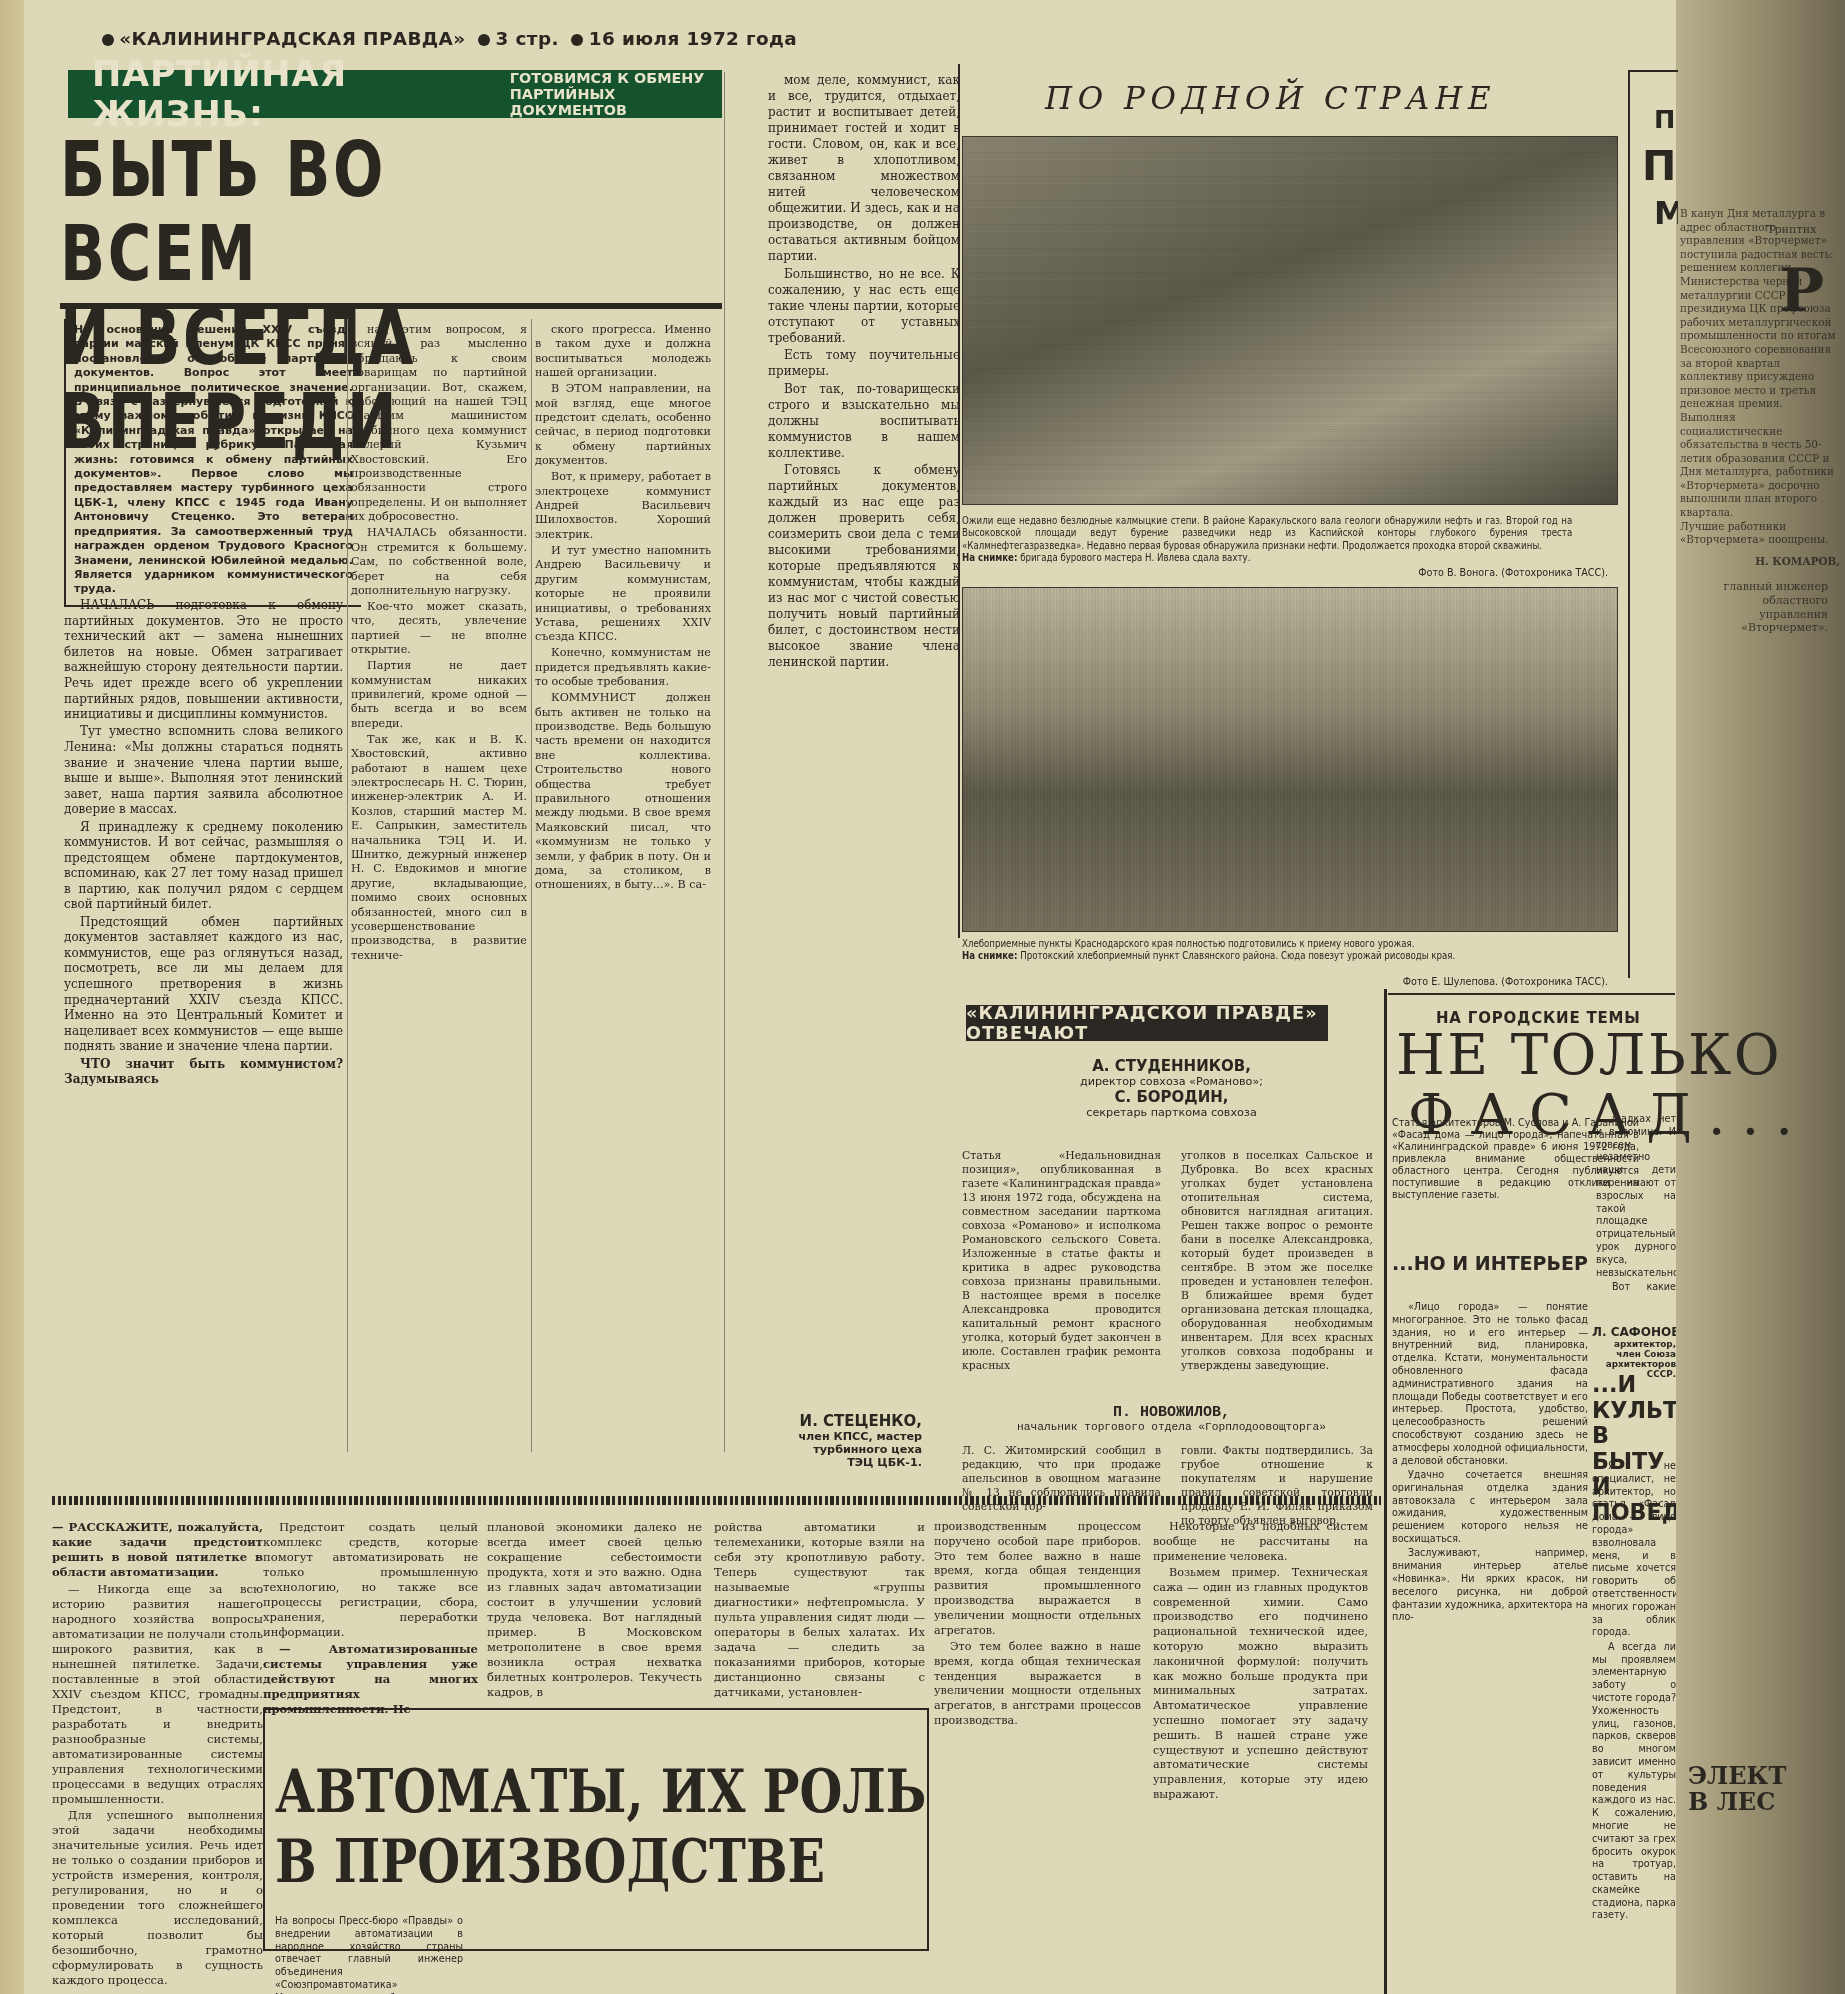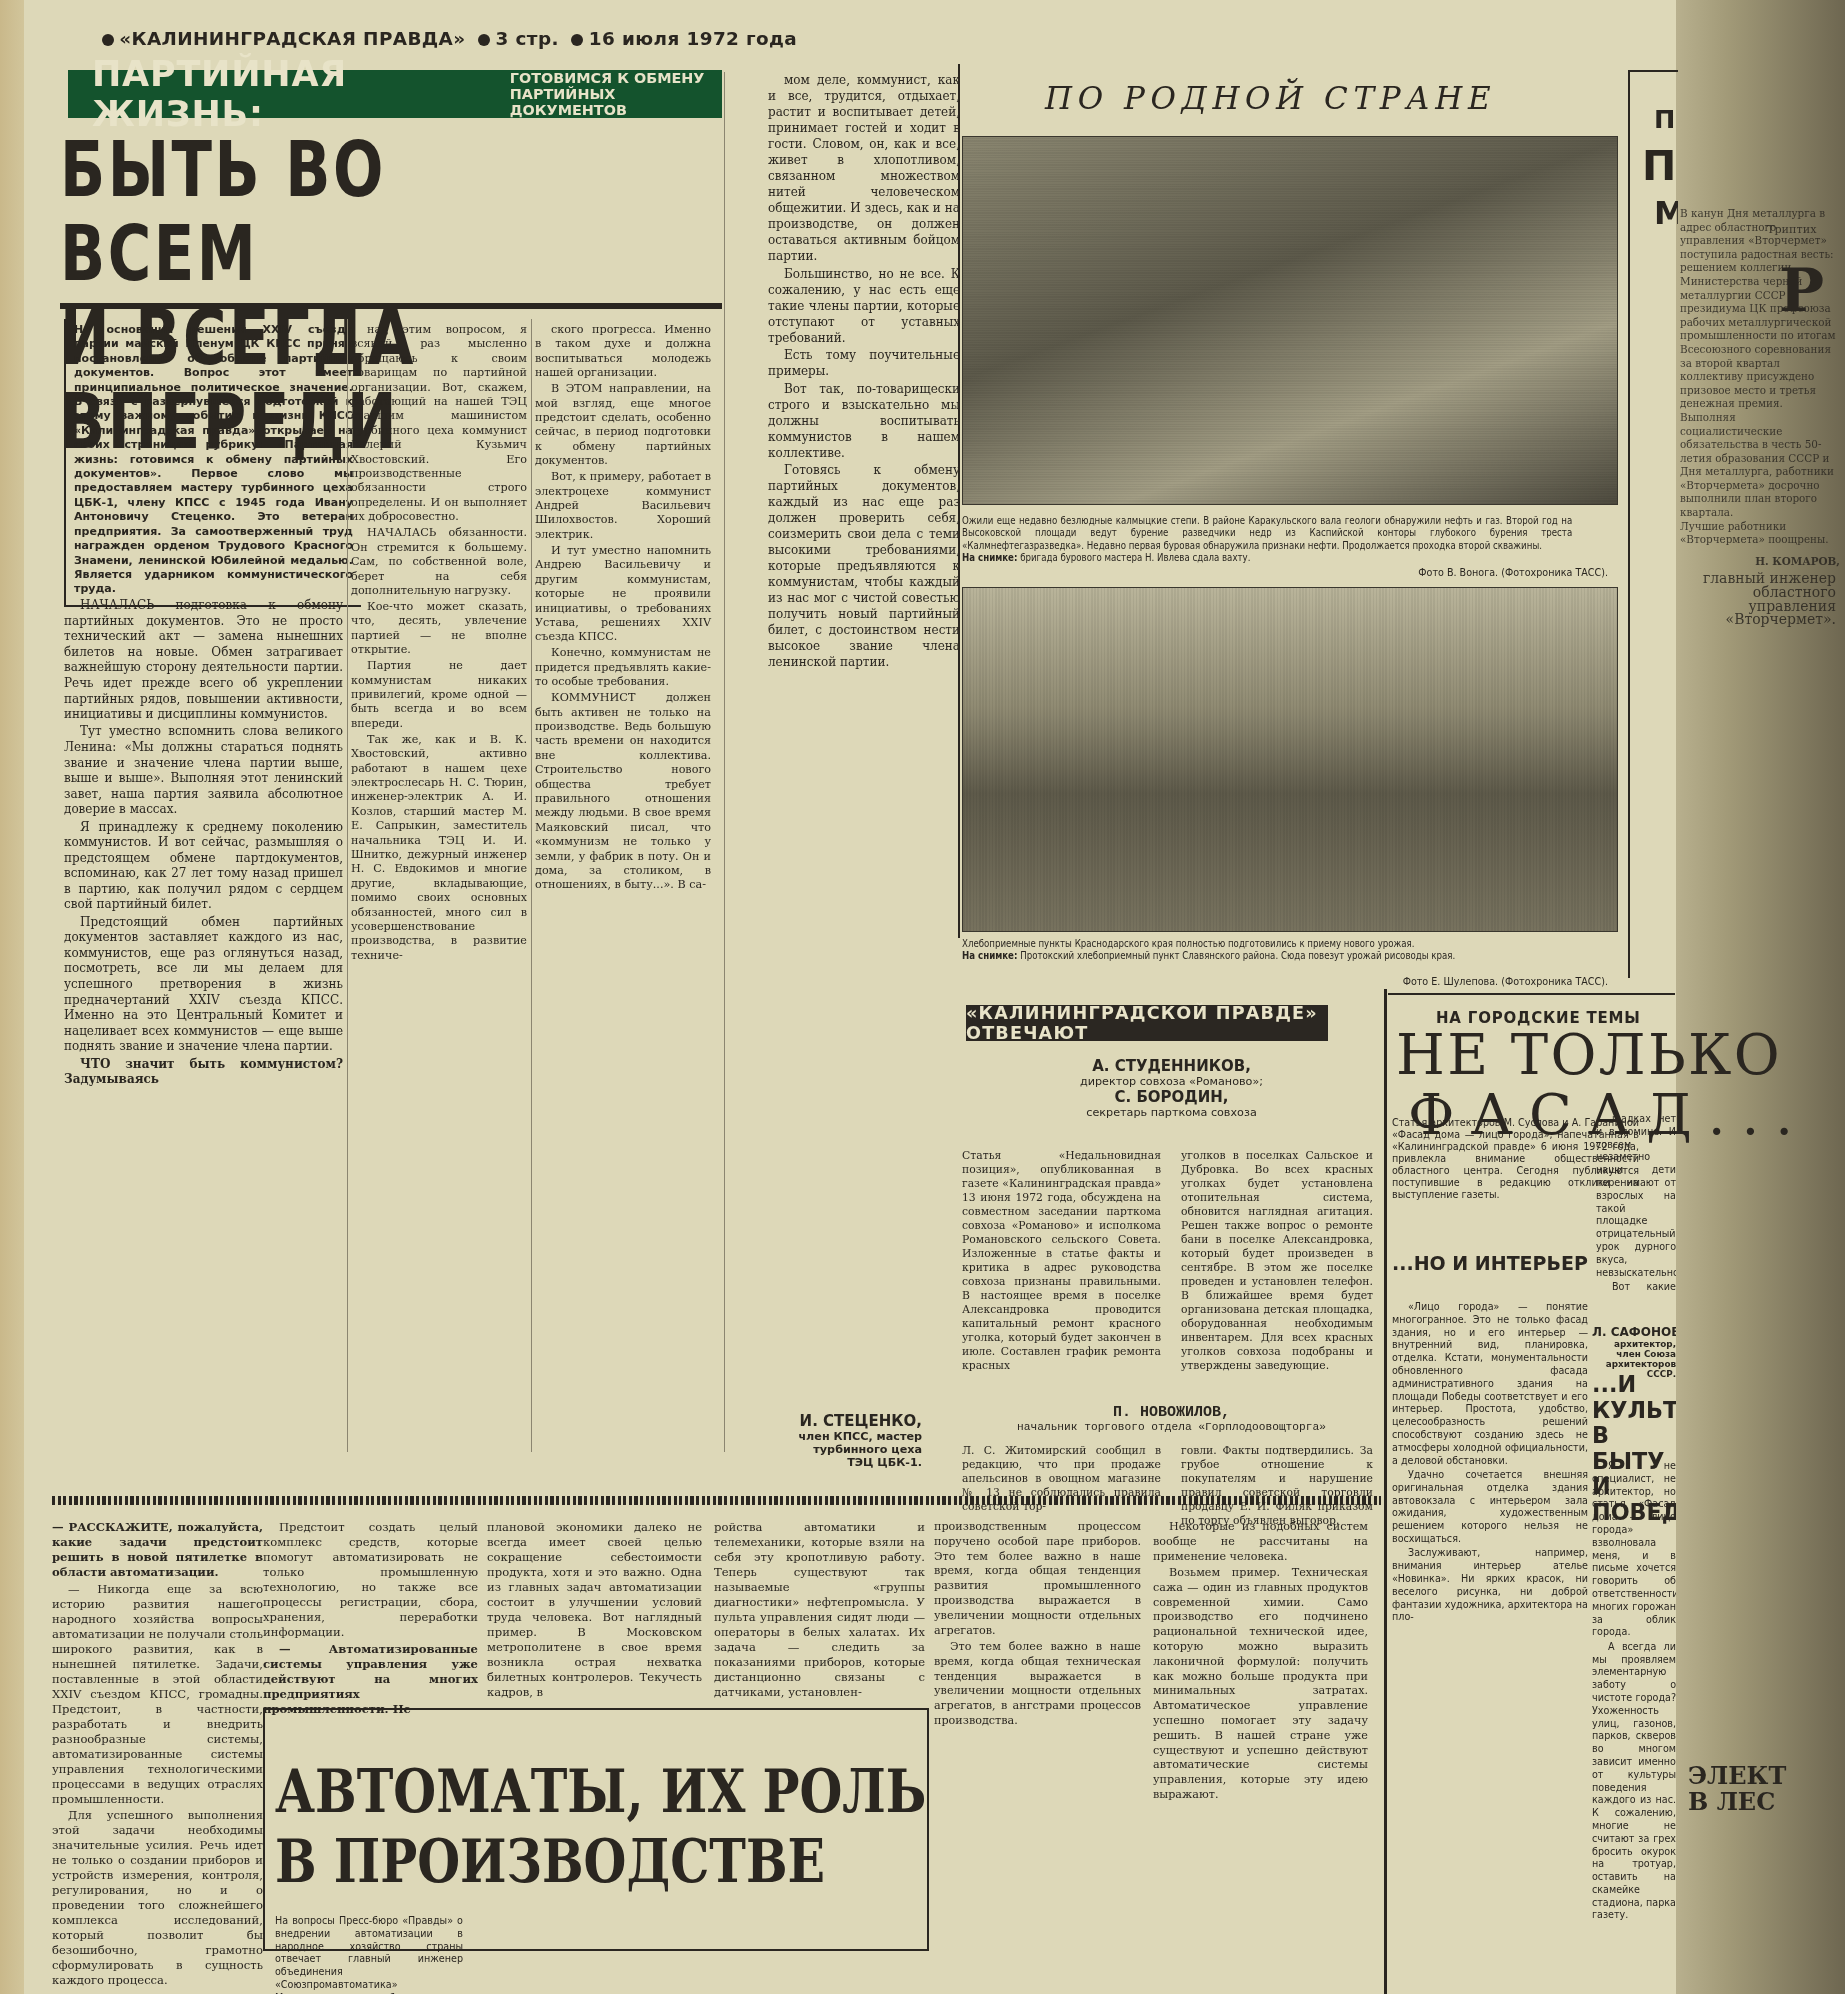--- a/index.html
+++ b/index.html
@@ -171,21 +171,21 @@
 <div class="abs" style="left:1628px;top:70px;width:48px;height:906px;border-left:2px solid #2a2620;border-top:2px solid #2a2620;overflow:hidden;">
   <div class="sans" style="font-weight:bold;font-size:25.5px;margin:32px 0 0 24px;white-space:nowrap;letter-spacing:4px;">ПРИСУЖДЕНО</div>
   <div class="sans" style="font-weight:bold;font-size:41px;margin:8px 0 0 12px;white-space:nowrap;">ПРИЗОВОЕ</div>
   <div class="sans" style="font-weight:bold;font-size:32px;margin:4px 0 0 24px;white-space:nowrap;letter-spacing:12px;">МЕСТО</div>
 </div>
 <div class="abs foldtext" style="left:1680px;top:207px;width:160px;">
   <p style="margin:0">В канун Дня металлурга в адрес областного управления «Вторчермет» поступила радостная весть: решением коллегии Министерства черной металлургии СССР и президиума ЦК профсоюза рабочих металлургической промышленности по итогам Всесоюзного соревнования за второй квартал коллективу присуждено призовое место и третья денежная премия.</p>
   <p style="margin:0">Выполняя социалистические обязательства в честь 50-летия образования СССР и Дня металлурга, работники «Вторчермета» досрочно выполнили план второго квартала.</p>
   <p style="margin:0">Лучшие работники «Вторчермета» поощрены.</p>
   <p style="margin:8px 0 0 0;font-weight:bold;text-align:right">Н. КОМАРОВ,</p>
-  <p style="margin:4px;font-size:14px;text-align:right">главный инженер областного управления «Вторчермет».</p>
+  <p style="margin:12px;font-size:11px;text-align:right">главный инженер областного управления «Вторчермет».</p>
 </div>
 <div class="abs foldtext" style="left:1767px;top:223px;font-size:11.2px;">Триптих</div>
 <div class="abs" style="left:1779px;top:255px;font-family:'DejaVu Serif',serif;font-weight:bold;font-size:60px;color:#2a2620;">Р</div>
 
 <div class="abs bar-title" style="left:966px;top:1005px;width:362px;height:36px;font-size:17.6px;">«КАЛИНИНГРАДСКОЙ ПРАВДЕ» ОТВЕЧАЮТ</div>
 <div class="abs sig" style="left:966px;top:1057px;width:411px;">
   <div class="n">А. СТУДЕННИКОВ,</div>
   <div class="r">директор совхоза «Романово»;</div>
   <div class="n">С. БОРОДИН,</div>
   <div class="r">секретарь парткома совхоза</div>

